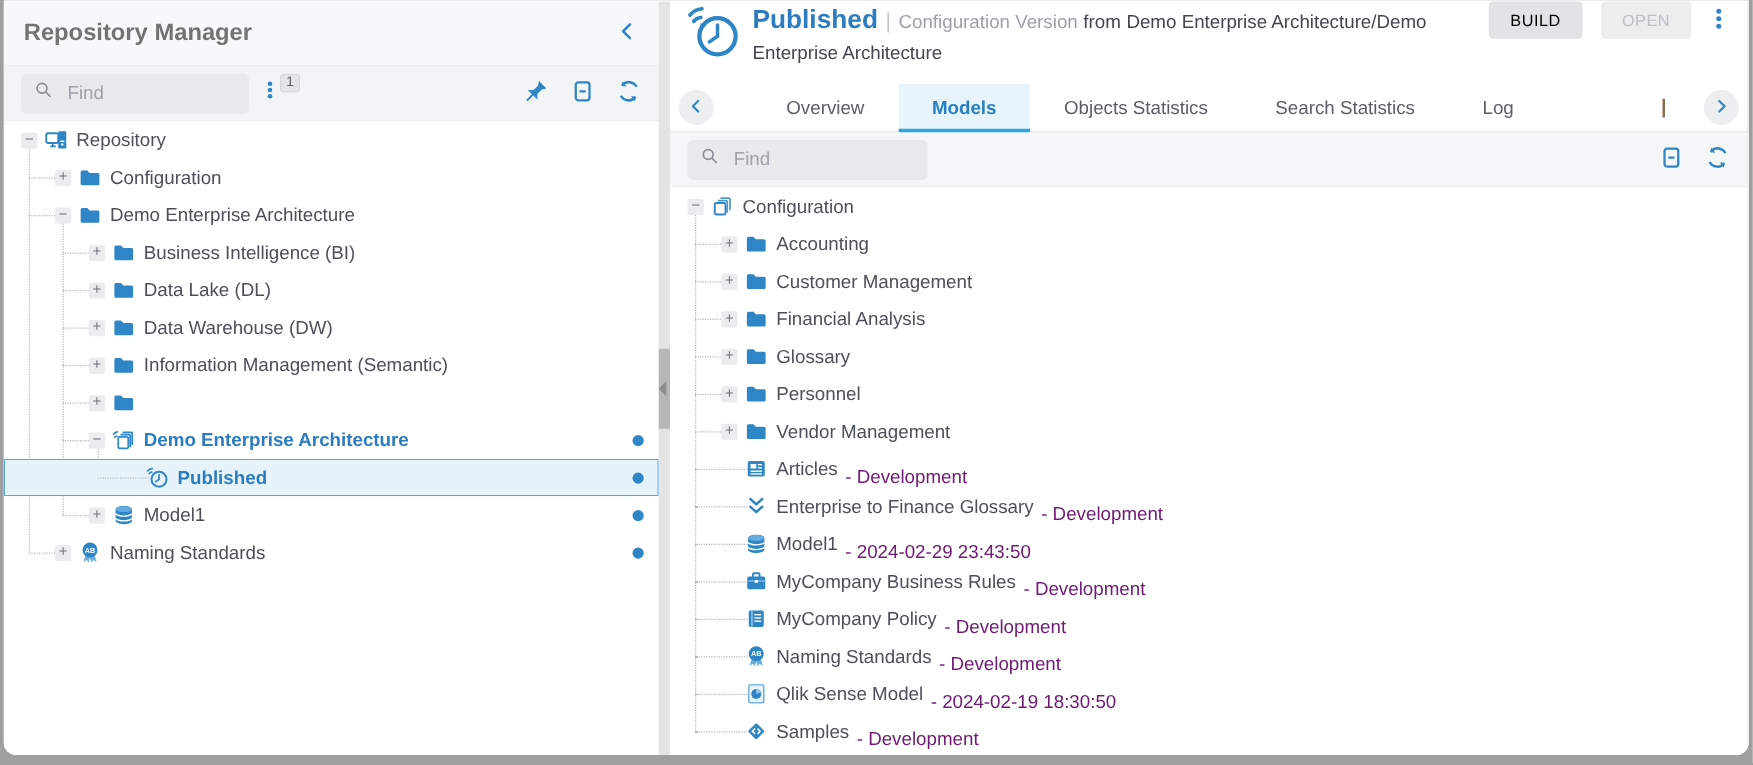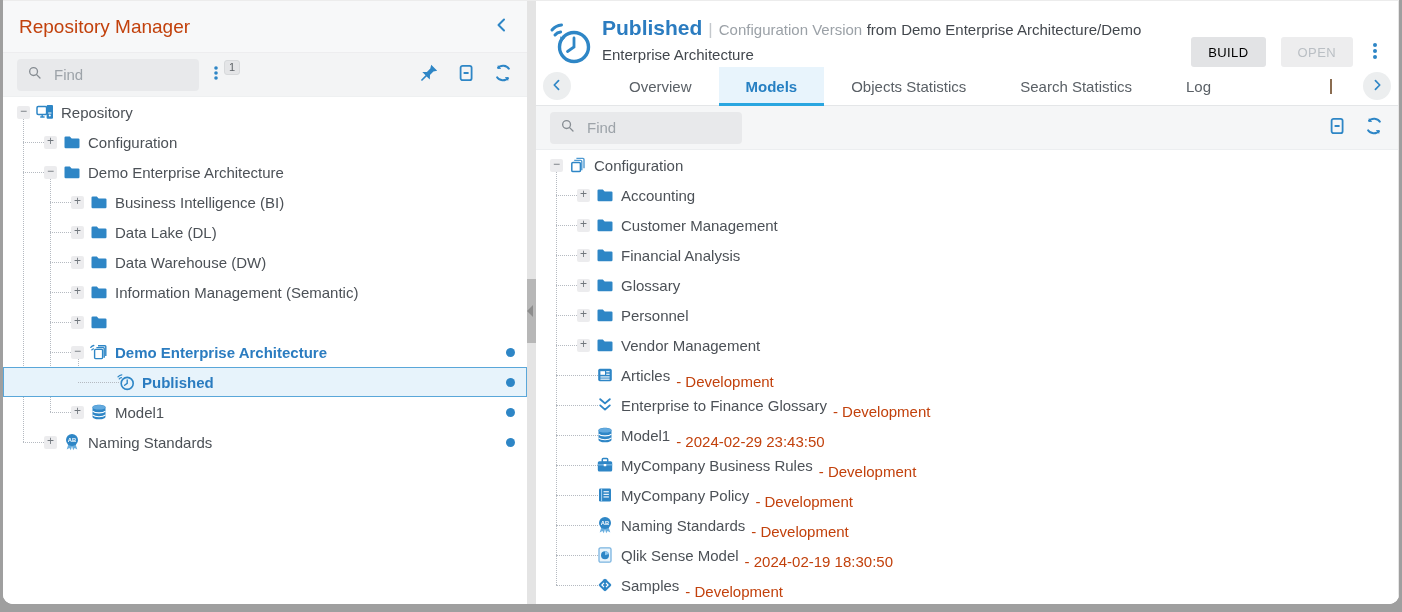--- a/index.html
+++ b/index.html
@@ -6,21 +6,21 @@
   html,body { width:1402px; height:612px; overflow:hidden;
     font-family:"Liberation Sans", sans-serif; background:#9f9f9f; }
   #app { position:absolute; left:3px; top:0; right:3px; bottom:8px;
     background:#fff; border-radius:0 0 10px 10px; overflow:hidden;
     display:flex; border-top:1px solid #ececec; }
 
   
   .left-panel { width:524px; flex:none; display:flex; flex-direction:column; background:#fff; }
   .lp-header { height:52px; flex:none; background:#f7f8f9; border-bottom:1px solid #ededef;
     display:flex; align-items:center; padding:0 16px; }
-  .lp-title { flex:1; font-size:19px; font-weight:400; color:#c2410c; }
+  .lp-title { flex:1; font-size:19px; font-weight:700; color:#737373; }
   .icon-btn { display:flex; align-items:center; justify-content:center; cursor:pointer; background:none; border:none; padding:0; }
   .toolbar { height:44px; flex:none; background:#f3f4f5; border-bottom:1px solid #eef0f1;
     display:flex; align-items:center; padding:0 14px; gap:12px; }
   .find { height:32px; background:#e8e9eb; border-radius:4px; display:flex; align-items:center;
     padding:0 10px; gap:11px; }
   .find input { border:none; background:transparent; outline:none; width:100%;
     font-size:15px; color:#5a6065; font-family:"Liberation Sans",sans-serif; }
   .find input::placeholder { color:#9da3a9; }
   .lp-find { width:182px; }
   .rp-find { width:192px; }
@@ -35,36 +35,36 @@
   .tree-row { position:relative; height:30px; display:flex; align-items:center; cursor:default; }
   .tree-row.selected { background:#e7f3fb; box-shadow:inset 0 0 0 1px #5aa7d9; }
   .expander { width:13px; height:13px; flex:none; margin-right:6px; background:#ececee;
     border-radius:2px; color:#70767c; font-size:12px; line-height:11px; text-align:center;
     cursor:pointer; z-index:1; }
   .exp-spacer { width:13px; flex:none; margin-right:6px; }
   .t-icon { width:18px; height:18px; flex:none; margin-right:7px; display:flex; z-index:1; }
   .t-icon svg { width:18px; height:18px; }
   .t-label { font-size:15px; color:#4c5157; white-space:nowrap; }
   .t-label.blue { color:#2b7cc0; font-weight:700; }
-  .t-suffix { font-size:15px; color:#c2410c; margin-left:6px; white-space:nowrap;margin-top:12px; }
+  .t-suffix { font-size:15px; color:#701a75; margin-left:6px; white-space:nowrap;margin-top:12px; }
   .t-dot { position:absolute; right:12px; top:50%; margin-top:-4.5px; width:9px; height:9px;
     border-radius:50%; background:#2e86c6; }
   .guide { position:absolute; width:0; border-left:1px dotted #b5bac1; }
   .stub { position:absolute; height:0; border-top:1px dotted #b5bac1; top:15px; }
 
   
   .splitter { width:9px; flex:none; background:#e4e4e4; position:relative; cursor:col-resize; }
   .split-handle { position:absolute; left:0; top:278px; width:9px; height:64px; background:#b7b7b7; }
   .split-handle::after { content:""; position:absolute; left:0px; top:26px;
     border-top:6px solid transparent; border-bottom:6px solid transparent; border-right:6px solid #8d8d8d; }
 
   
   .right-panel { flex:1; min-width:0; display:flex; flex-direction:column; background:#fff;
     border-right:1px solid #e6e6e6; }
-  .rp-header { min-height:66px; flex:none; display:flex; align-items:flex-end; padding:0 16px 0 12px; }
+  .rp-header { min-height:66px; flex:none; display:flex; align-items:flex-start; padding:0 16px 0 12px; }
   .rp-bigicon { width:46px; height:48px; flex:none; margin-right:8px; }
   .rp-text { width:592px; line-height:25px; padding-top:2px; }
   .rp-title { font-size:21px; font-weight:600; color:#2b7cc0; }
   .rp-sep { font-size:17px; color:#c4c8cc; margin:0 6px; }
   .rp-sub { font-size:15px; color:#9ba1a7; }
   .rp-from, .rp-path { font-size:15px; color:#42474d; }
   .rp-buttons { margin-left:auto; display:flex; align-items:center; gap:15px; }
   .btn { height:30px; padding:0 17px; border:none; border-radius:3px; font-size:13px;
     letter-spacing:.4px; font-family:"Liberation Sans",sans-serif; cursor:pointer; }
   .btn-build { background:#e2e3e5; color:#000000; }

